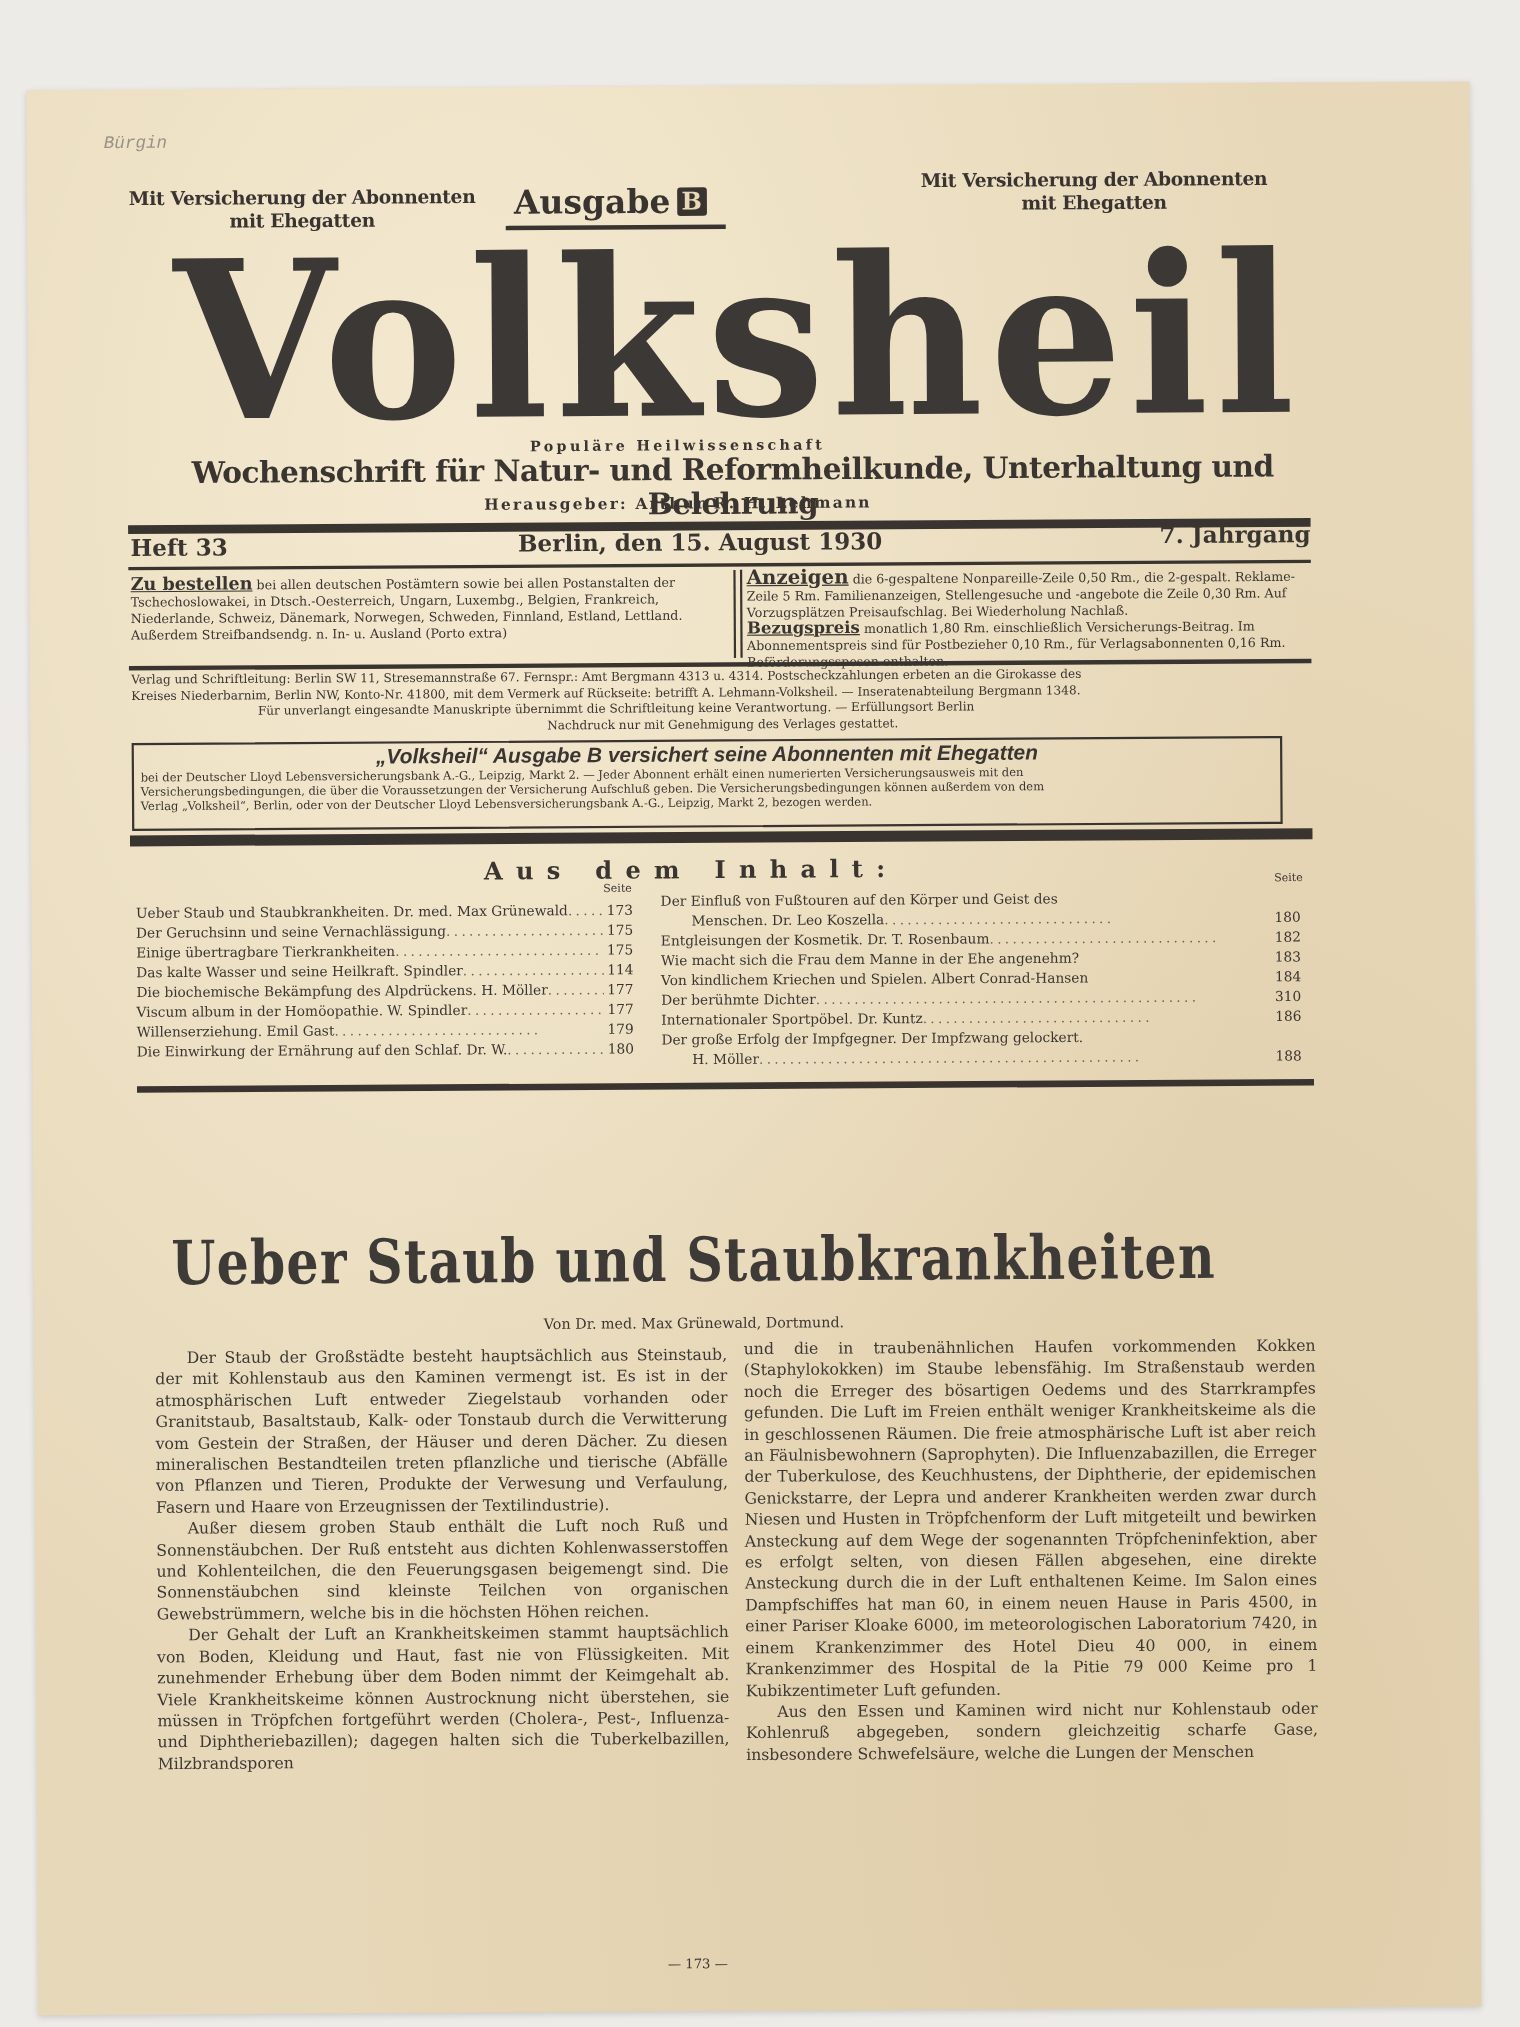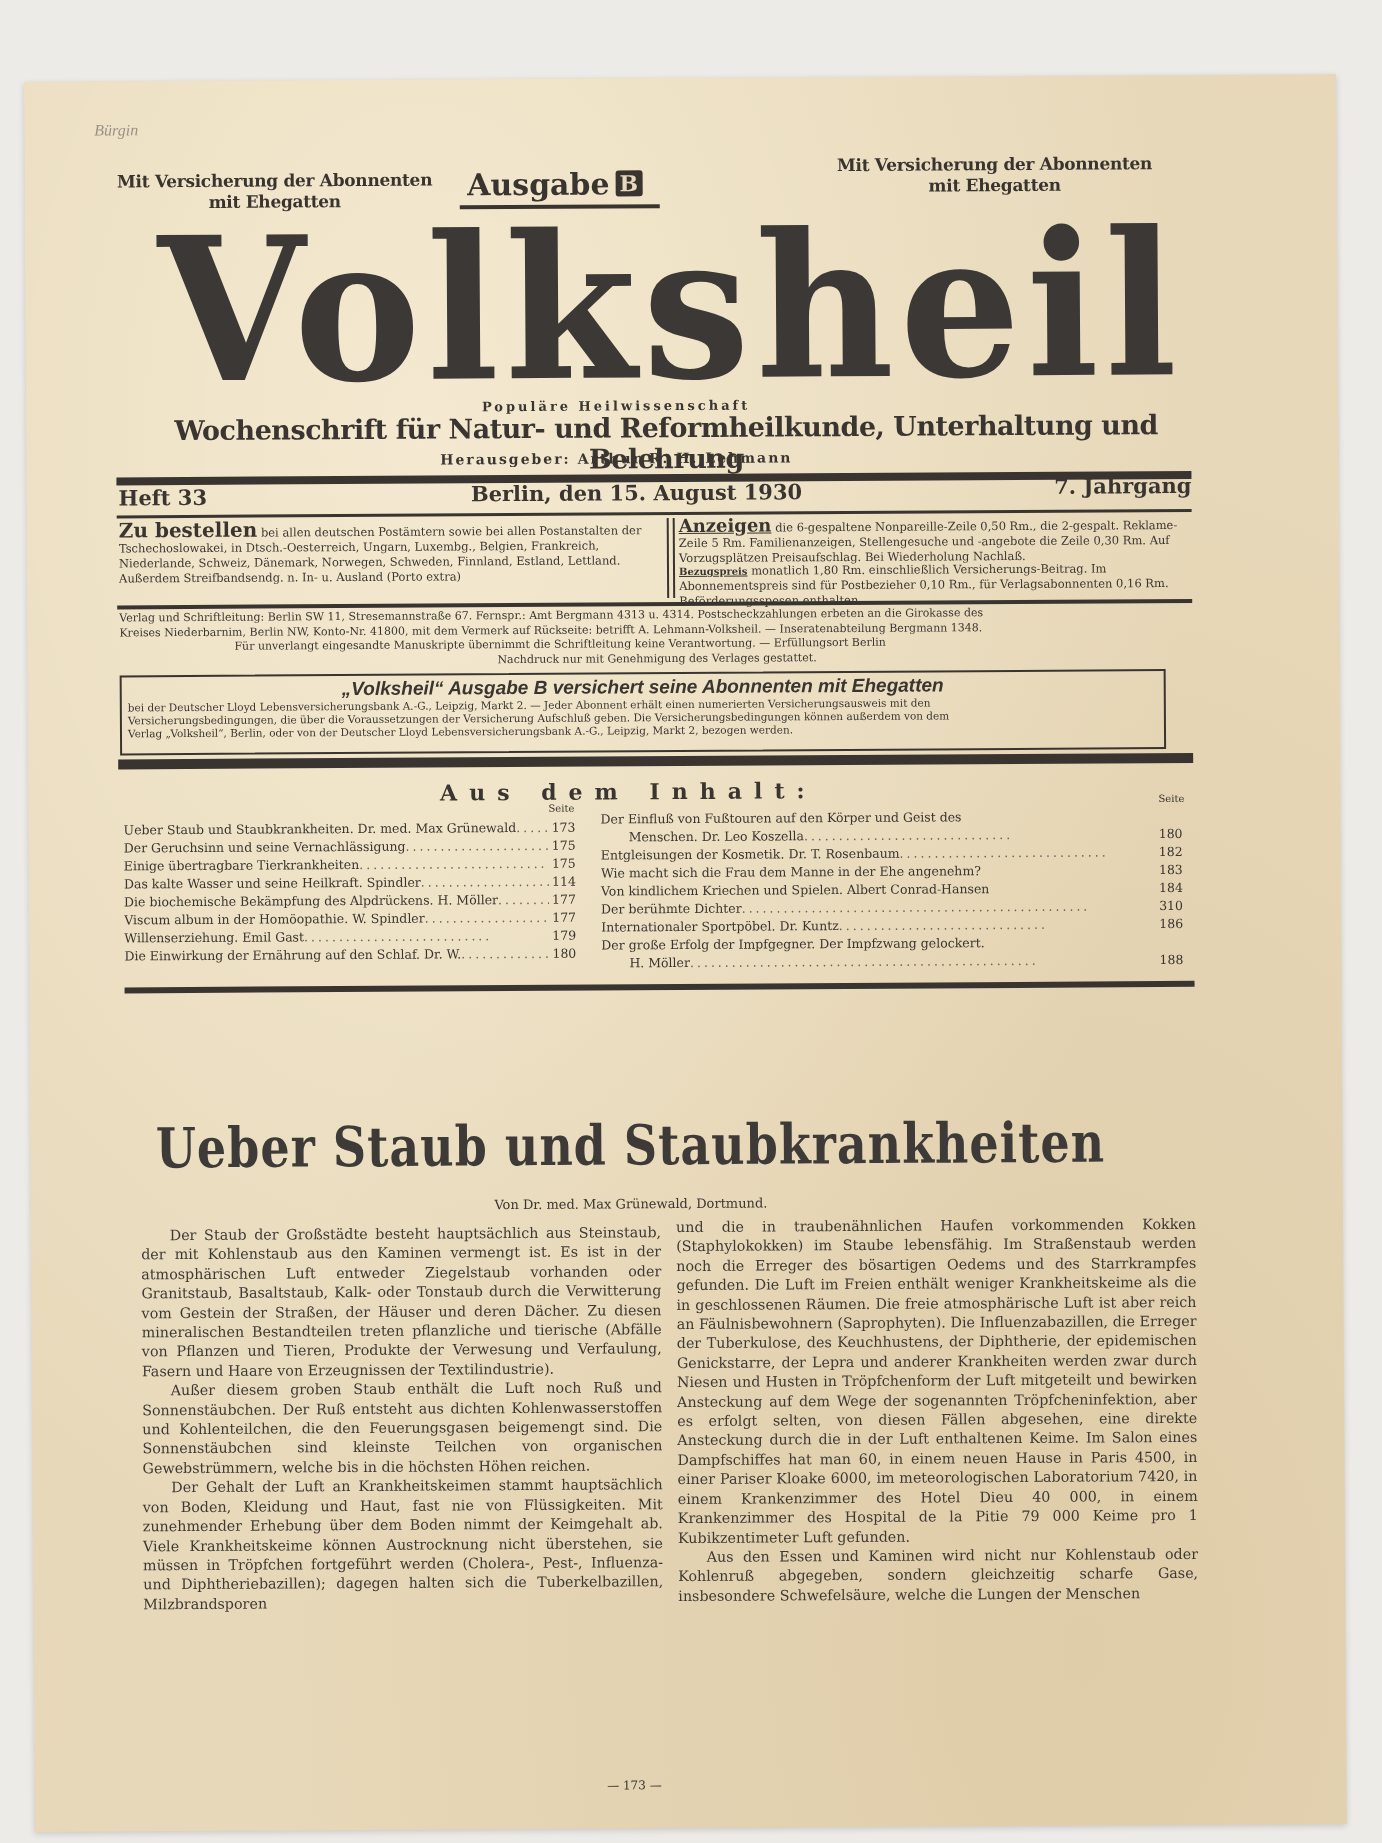--- a/index.html
+++ b/index.html
@@ -2,21 +2,21 @@
 <html><head>
 <meta charset="utf-8">
 <style>
   html,body{margin:0;padding:0;}
   body{width:1382px;height:1843px;background:#ecebe8;position:relative;overflow:hidden;font-family:"DejaVu Serif",serif;color:#3a3530;}
   .paper{position:absolute;left:24px;top:78px;width:1312px;height:1750px;background:#e7d8b9;
     background-image:radial-gradient(ellipse at 30% 20%,rgba(255,248,228,.55),rgba(0,0,0,0) 60%),radial-gradient(ellipse at 80% 90%,rgba(200,170,120,.25),rgba(0,0,0,0) 55%);
     transform:rotate(-0.35deg);transform-origin:50% 0;box-shadow:0 2px 6px rgba(0,0,0,.15);}
   .abs{position:absolute;}
   .frak{font-family:"DejaVu Serif",serif;font-weight:bold;}
-  .pencil{left:70px;top:40px;font-family:Liberation Serif, serif;font-size:16px;color:#9a9187;font-style:italic;}
+  .pencil{left:70px;top:40px;font-family:Liberation Mono, monospace;font-size:16px;color:#9a9187;font-style:italic;}
   .side-note{width:360px;text-align:center;font-weight:bold;font-size:17px;line-height:21px;color:#3a3431;letter-spacing:-.3px;}
   .ausgabe{left:430px;top:88px;width:200px;text-align:center;font-size:30px;font-weight:bold;color:#3a3431;}
   .ausgabe .b{display:inline-block;background:#3a3431;color:#e7d8b9;font-size:22px;padding:0 4px;border-radius:3px;margin-left:6px;vertical-align:3px;}
   .ausgabe-rule{left:435px;top:126px;width:200px;height:4px;background:#3a3431;}
   .masthead{left:95px;top:130px;width:1100px;text-align:center;font-size:190px;line-height:200px;font-weight:bold;color:#3b3836;letter-spacing:6px;font-family:"DejaVu Serif",serif;transform:scaleY(1.05);}
   .subtitle-small{left:0;top:320px;width:1180px;text-align:center;font-size:13px;letter-spacing:3px;font-weight:bold;}
   .subtitle-main{left:90px;top:334px;width:1100px;text-align:center;font-size:27px;font-weight:bold;letter-spacing:-.5px;}
   .publisher{left:0;top:372px;width:1180px;text-align:center;font-size:14px;letter-spacing:2px;font-weight:bold;}
   .rule-thick{height:8px;background:#3a3431;}
   .rule-thin{height:2px;background:#3a3431;}
@@ -63,30 +63,30 @@
 
   <div class="abs rule-thick" style="left:90px;top:396px;width:1075px;"></div>
 
   <div class="abs meta" style="left:92px;top:404px;">Heft 33</div>
   <div class="abs meta" style="left:380px;top:402px;width:460px;text-align:center;">Berlin, den 15. August 1930</div>
   <div class="abs meta" style="left:960px;top:398px;width:205px;text-align:right;">7. Jahrgang</div>
 
   <div class="abs rule-thin" style="left:90px;top:434px;width:1075px;height:3px;"></div>
 
   <div class="abs small" style="left:92px;top:442px;width:540px;">
-    <span class="frak" style="font-size:20px;">Zu bestellen</span>
+    <span class="frak" style="font-size:16px;text-decoration:underline;">Zu bestellen</span>
     <span>bei allen deutschen Postämtern sowie bei allen Postanstalten der Tschechoslowakei, in Dtsch.-Oesterreich, Ungarn, Luxembg., Belgien, Frankreich, Niederlande, Schweiz, Dänemark, Norwegen, Schweden, Finnland, Estland, Lettland. Außerdem Streifbandsendg. n. In- u. Ausland (Porto extra)</span>
   </div>
   <div class="abs" style="left:640px;top:440px;width:4px;height:80px;border-left:2px solid #3a3431;border-right:2px solid #3a3431;"></div>
   <div class="abs small" style="left:652px;top:440px;width:515px;">
     <span class="frak" style="font-size:18px;text-decoration:underline;">Anzeigen</span>
     <span>die 6-gespaltene Nonpareille-Zeile 0,50 Rm., die 2-gespalt. Reklame-Zeile 5 Rm. Familienanzeigen, Stellengesuche und -angebote die Zeile 0,30 Rm. Auf Vorzugsplätzen Preisaufschlag. Bei Wiederholung Nachlaß.</span>
   </div>
   <div class="abs small" style="left:652px;top:486px;width:515px;">
-    <span class="frak" style="font-size:10px;text-decoration:underline;">Bezugspreis</span>
+    <span class="frak" style="font-size:15px;text-decoration:underline;">Bezugspreis</span>
     <span>monatlich 1,80 Rm. einschließlich Versicherungs-Beitrag. Im Abonnementspreis sind für Postbezieher 0,10 Rm., für Verlagsabonnenten 0,16 Rm. Beförderungsspesen enthalten.</span>
   </div>
 
   <div class="abs rule-thin" style="left:90px;top:524px;width:1075px;height:4px;"></div>
 
   <div class="abs small" style="left:92px;top:530px;width:1075px;font-size:11px;line-height:14.5px;">
     <div>Verlag und Schriftleitung: Berlin SW 11, Stresemannstraße 67. Fernspr.: Amt Bergmann 4313 u. 4314. Postscheckzahlungen erbeten an die Girokasse des</div>
     <div>Kreises Niederbarnim, Berlin NW, Konto-Nr. 41800, mit dem Vermerk auf Rückseite: betrifft A. Lehmann-Volksheil. — Inseratenabteilung Bergmann 1348.</div>
     <div style="padding-left:115px;">Für unverlangt eingesandte Manuskripte übernimmt die Schriftleitung keine Verantwortung. — Erfüllungsort Berlin</div>
     <div style="text-align:center;">Nachdruck nur mit Genehmigung des Verlages gestattet.</div>

